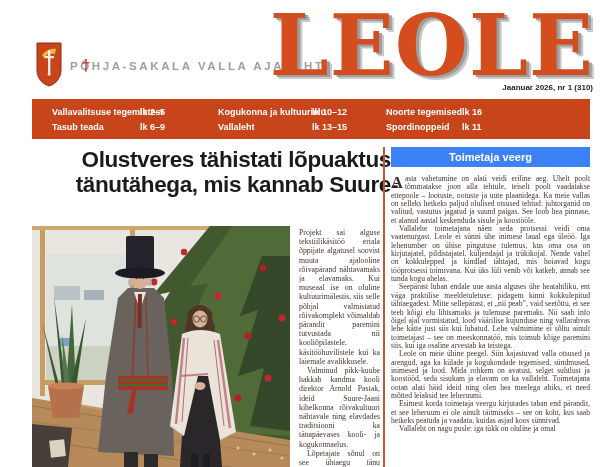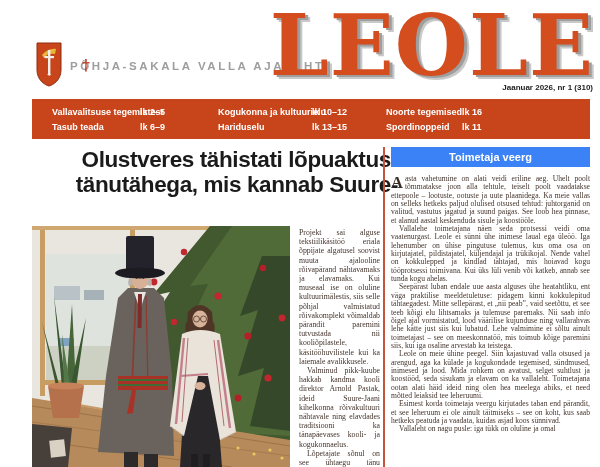--- a/index.html
+++ b/index.html
@@ -109,21 +109,21 @@
   <div class="toc">
     <div class="toc-group g1">
       <span class="toc-cell">Vallavalitsuse tegemistest</span>
       <span class="toc-cell">lk 2–5</span>
       <span class="toc-cell">Tasub teada</span>
       <span class="toc-cell">lk 6–9</span>
     </div>
     <div class="toc-group g2">
       <span class="toc-cell">Kogukonna ja kultuurielu</span>
       <span class="toc-cell">lk 10–12</span>
-      <span class="toc-cell">Hariduselu</span>
+      <span class="toc-cell">Vallaleht</span>
       <span class="toc-cell">lk 13–15</span>
     </div>
     <div class="toc-group g3">
       <span class="toc-cell">Noorte tegemised</span>
       <span class="toc-cell">lk 16</span>
       <span class="toc-cell">Spordinoppeid</span>
       <span class="toc-cell">lk 11</span>
     </div>
   </div>
 

